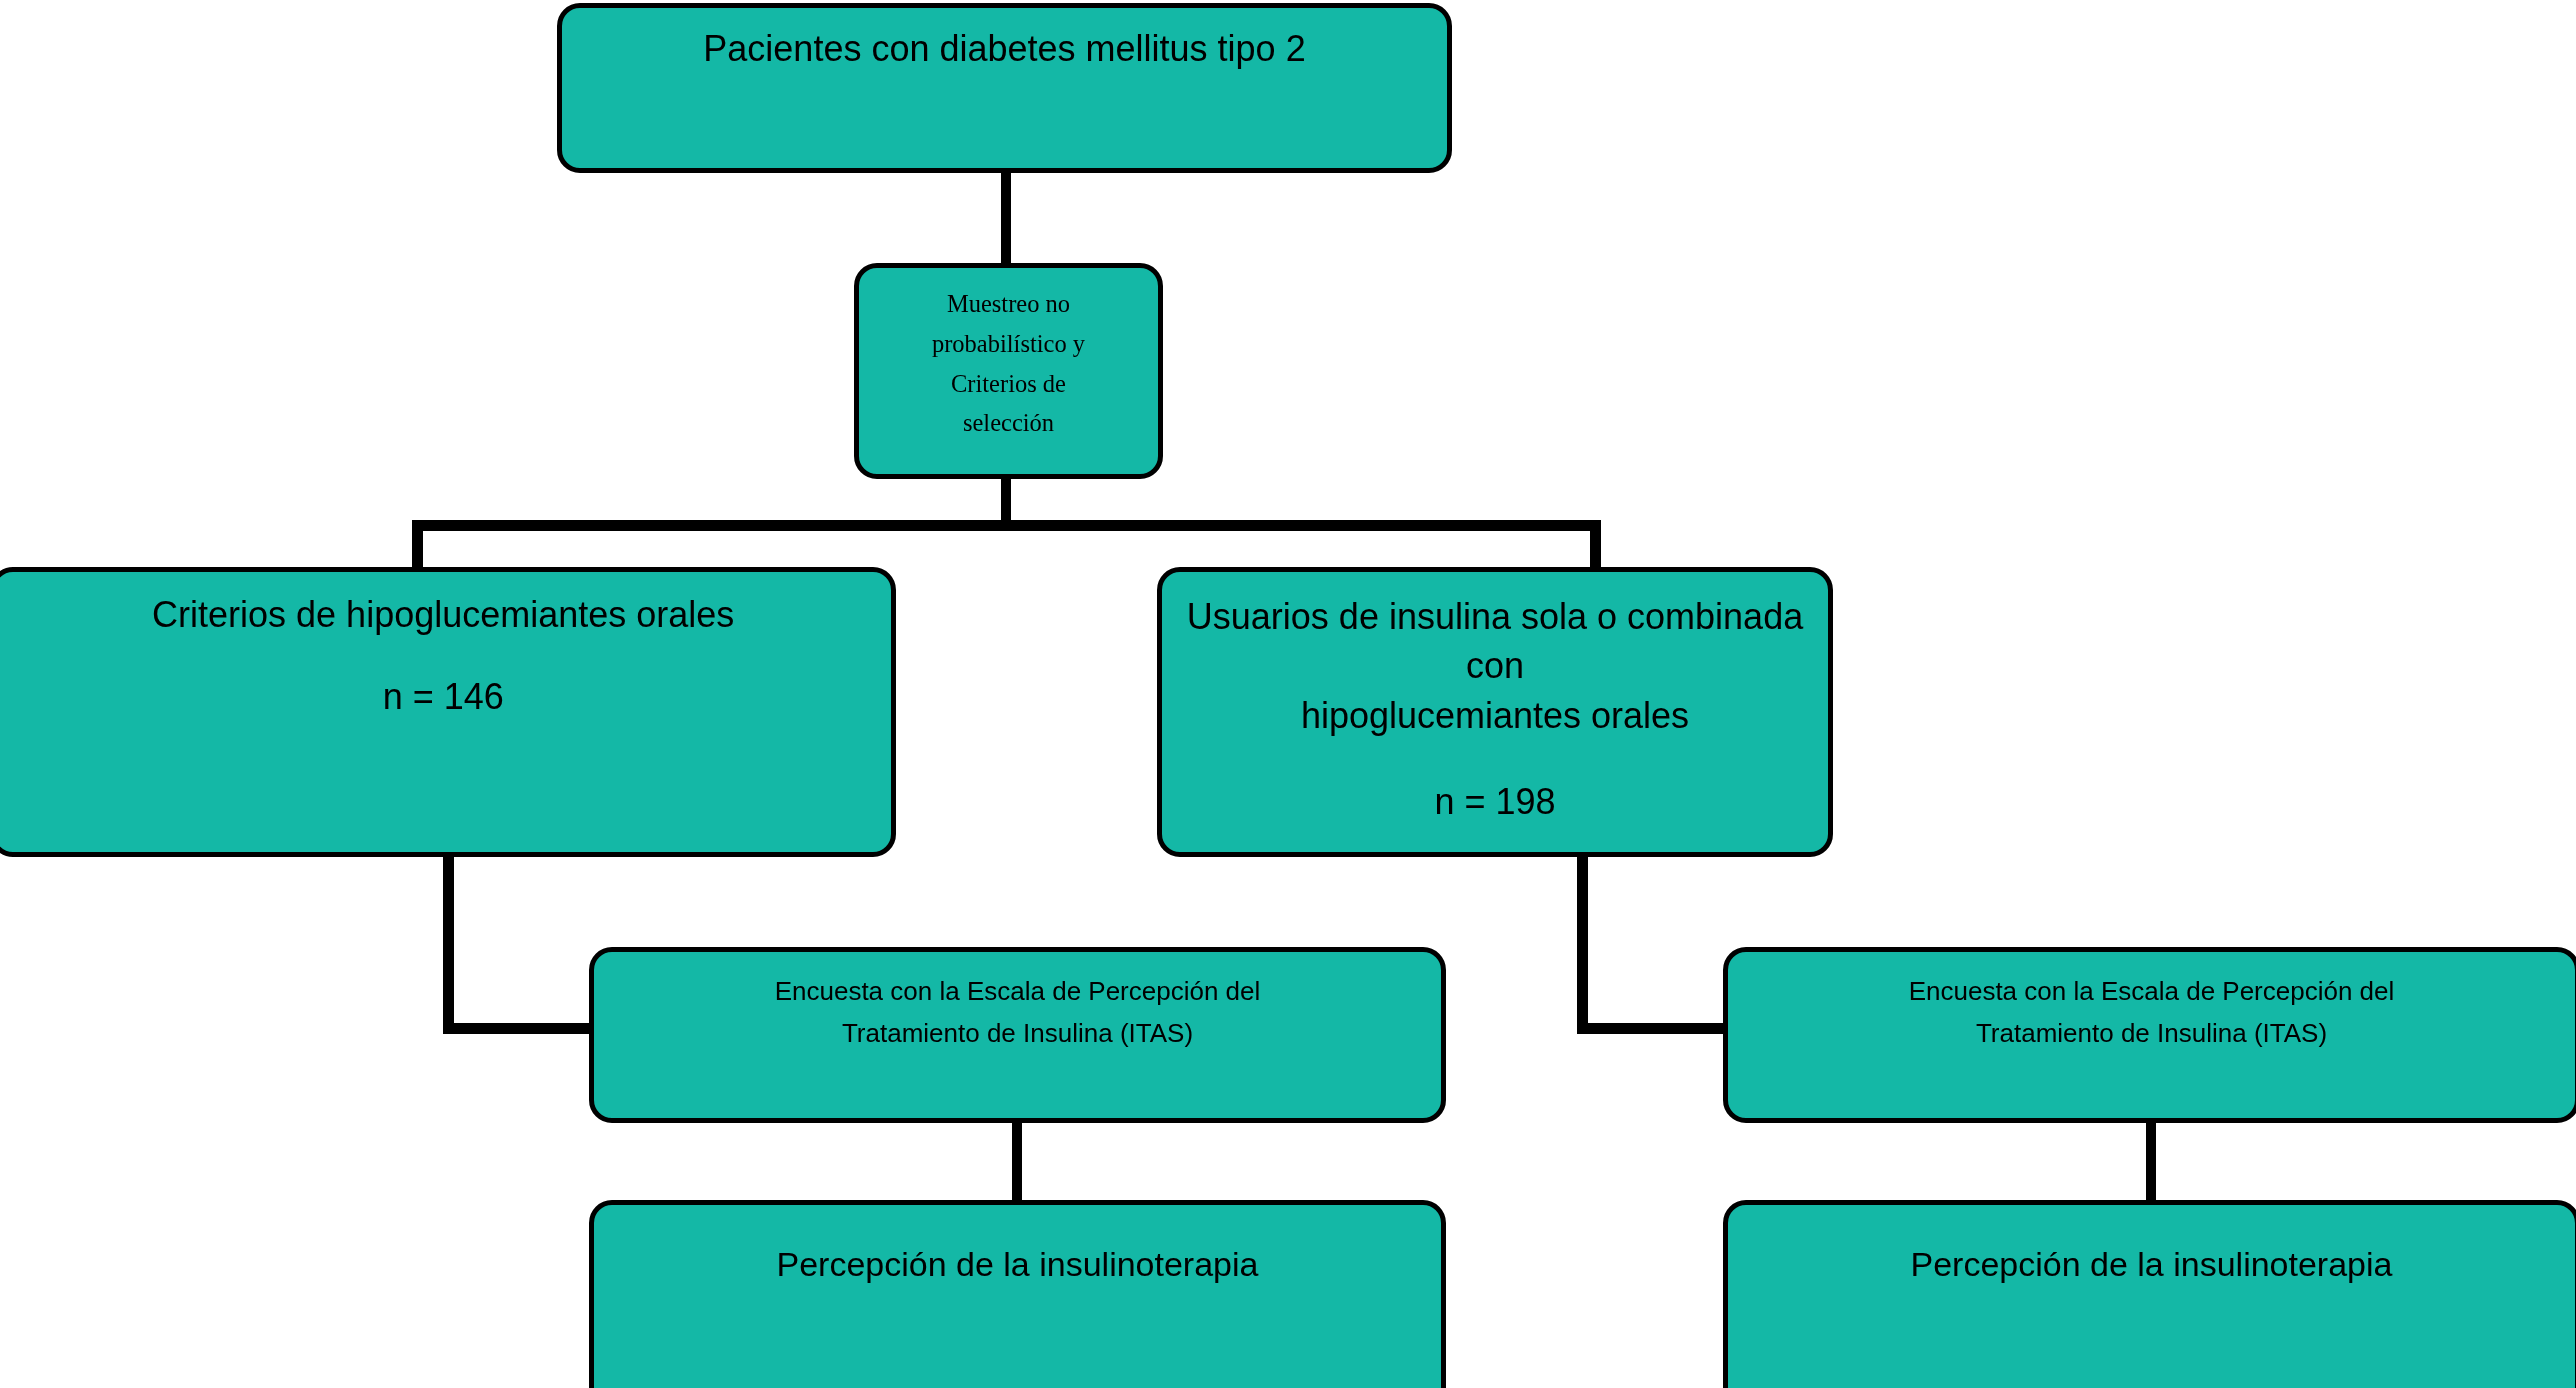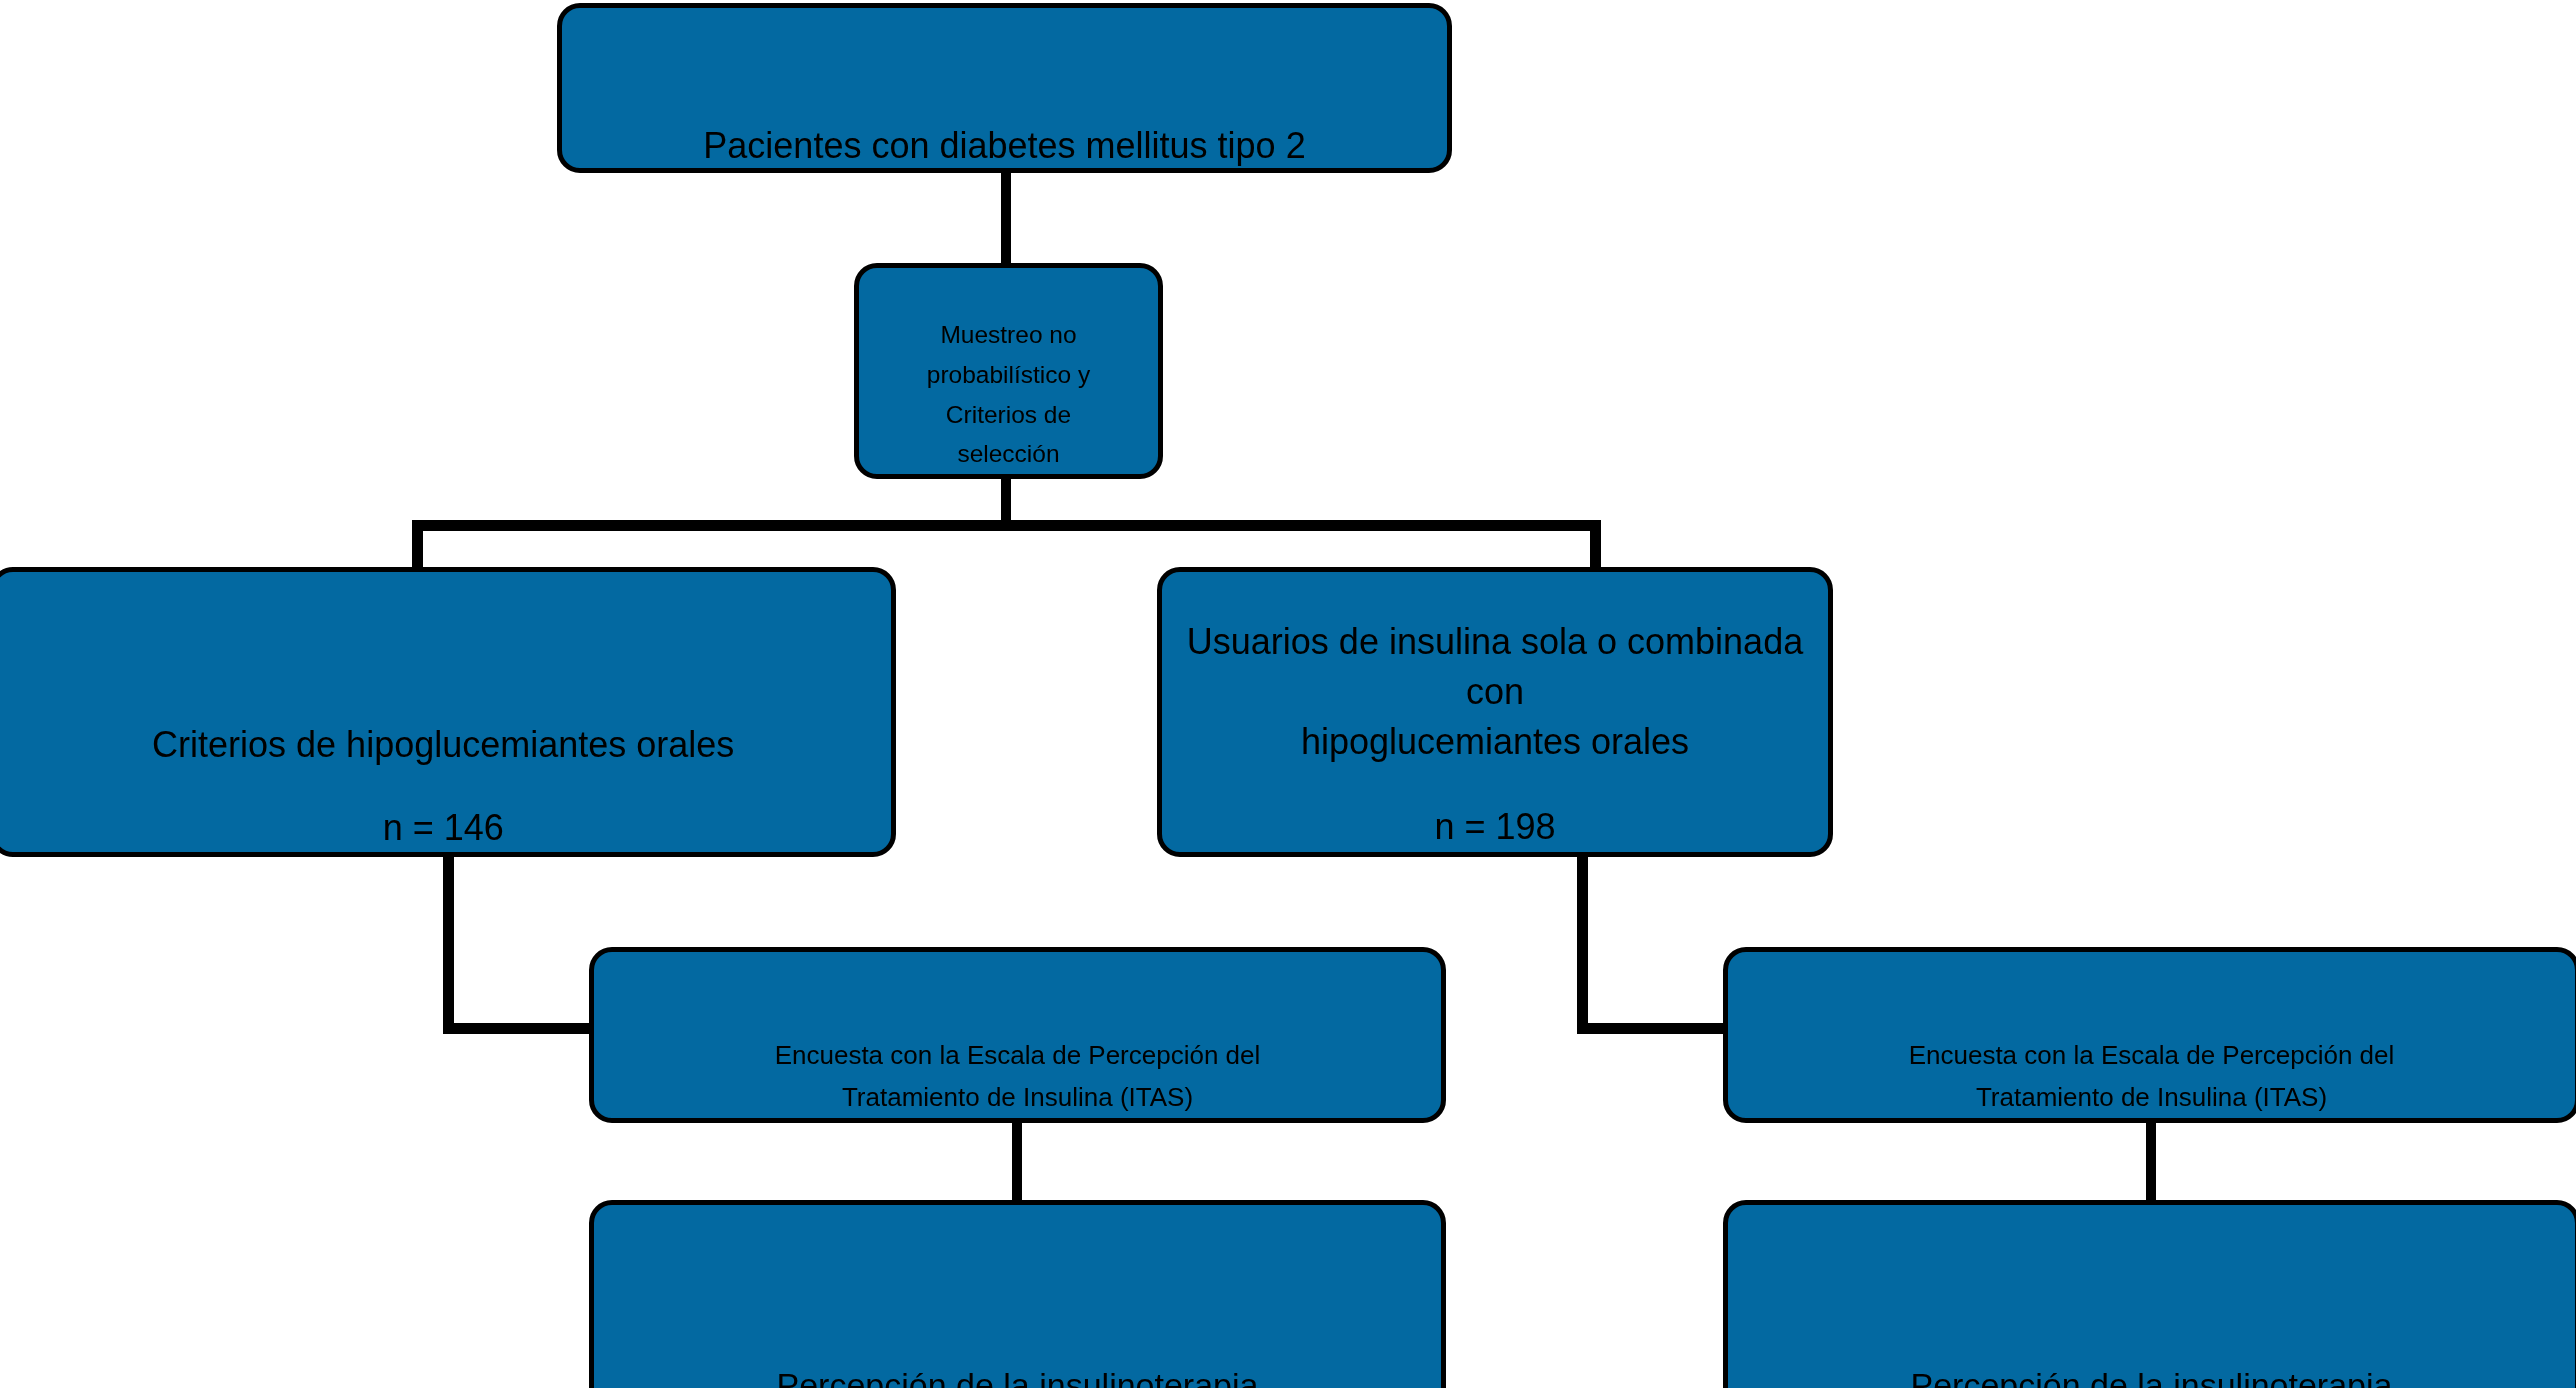--- a/index.html
+++ b/index.html
@@ -20,26 +20,26 @@
   }
   
   .conn {
     position: absolute;
     background: #000000;
   }
   
   .node {
     position: absolute;
     box-sizing: border-box;
-    background: #0369a1;
+    background: #14b8a6;
     border: 5.7px solid #000000;
     border-radius: 23px;
     display: flex;
     justify-content: center;
-    align-items: flex-end;
+    align-items: flex-start;
     overflow: hidden;
   }
   .node .txt {
     display: block;
     width: 100%;
     text-align: center;
     color: #000000;
     white-space: pre-line;
   }
   
@@ -98,21 +98,21 @@
   <div class="conn" style="left:1577px; top:1023px; width:163px; height:10.6px;"></div>
 
   <div class="conn" style="left:1012px; top:1119px; width:9.8px; height:90px;"></div>
 
   <div class="conn" style="left:2146px; top:1119px; width:9.8px; height:90px;"></div>
 
   <div class="node n-top" style="left:557px; top:3.3px; width:895px; height:170px;">
     <span class="txt">Pacientes con diabetes mellitus tipo 2</span>
   </div>
 
-  <div class="node n-sampling" style="left:854px; top:263px; width:309px; height:216px;">
+  <div class="node n-sampling" style="left:854px; top:263px; width:309px; height:216px;font-family:Liberation Serif, serif;">
     <span class="txt">Muestreo no
 probabilístico y
 Criterios de
 selección</span>
   </div>
 
   <div class="node n-branch" style="left:-9.8px; top:567px; width:906px; height:290px;">
     <span class="txt"><span>Criterios de hipoglucemiantes orales</span><span class="spacer-line"></span><span>n = 146</span></span>
   </div>
 

